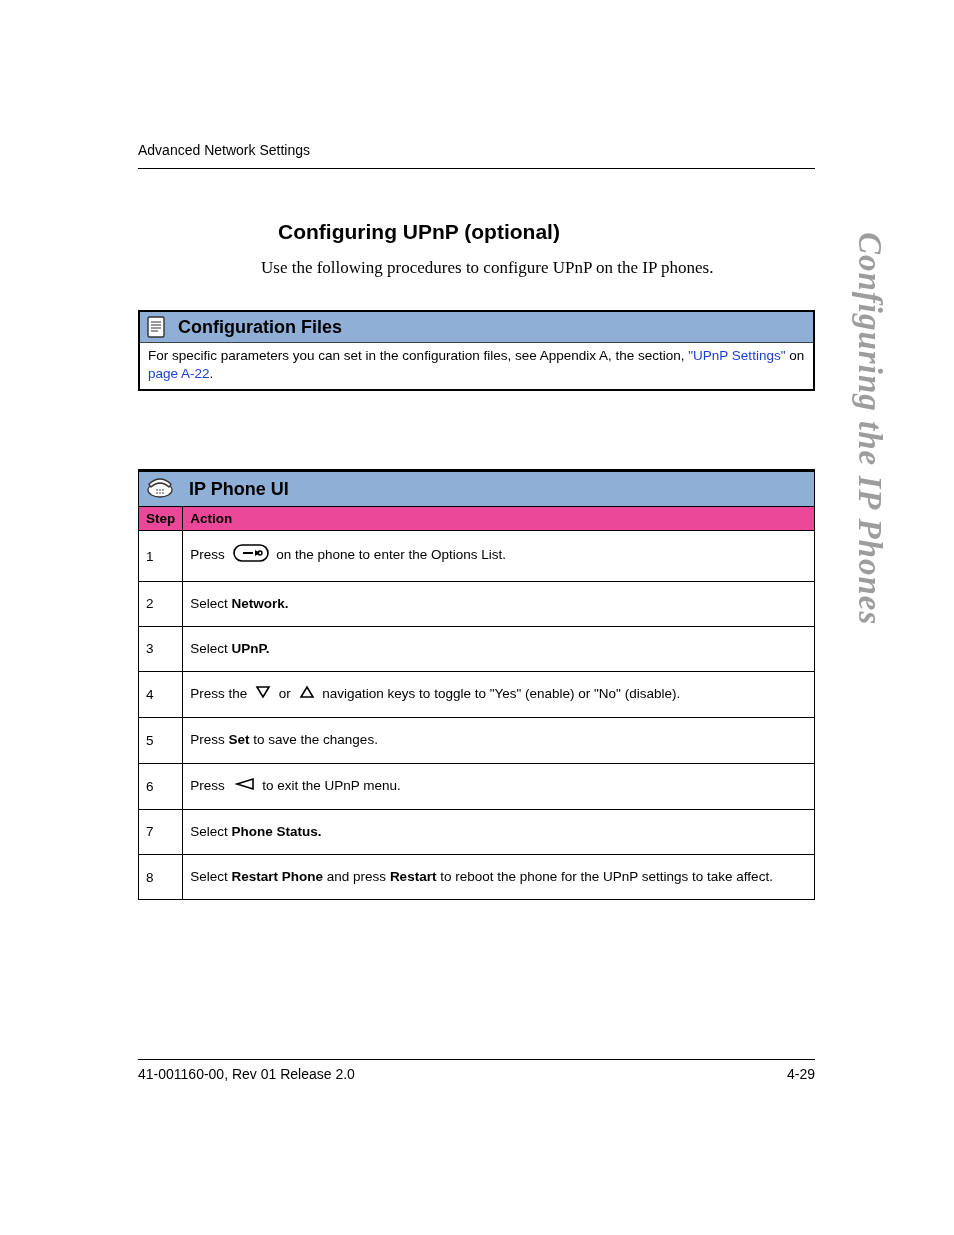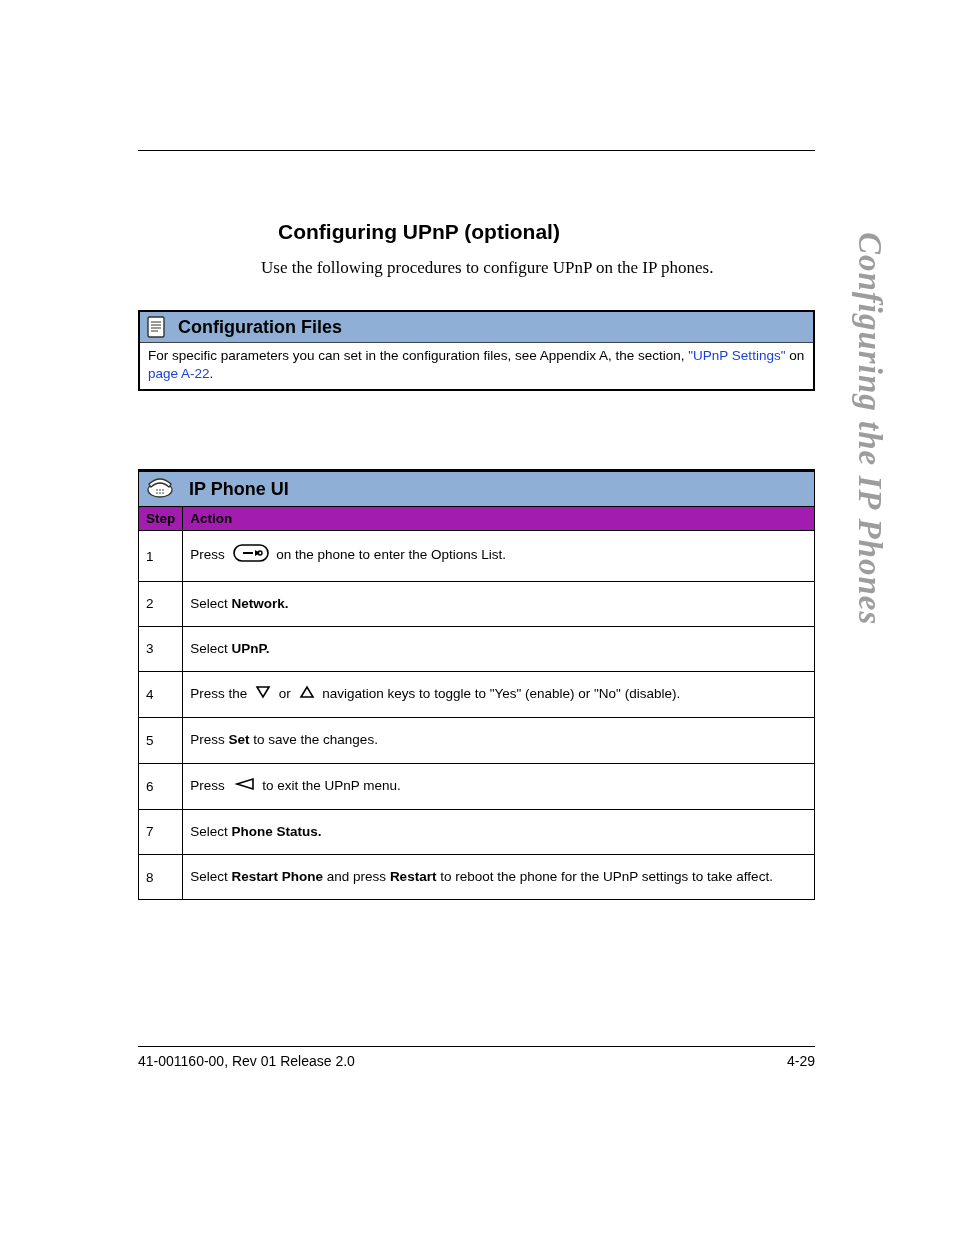--- a/index.html
+++ b/index.html
@@ -93,21 +93,21 @@
   .ui-header-cell {
     display: flex;
     align-items: center;
     gap: 14px;
   }
   .ui-title {
     font-weight: bold;
     font-size: 18px;
   }
   .col-head-row td {
-    background: #a21caf;
+    background: #ec4899;
     font-weight: bold;
     font-size: 13.5px;
     padding: 4px 7px;
   }
   .ui-table td.step-cell {
     width: 42px;
     font-size: 13.5px;
     padding: 4px 7px;
   }
   .ui-table td.action-cell {
@@ -126,41 +126,42 @@
     font-style: italic;
     font-weight: bold;
     font-size: 33px;
     color: #9d9d9d;
     writing-mode: vertical-rl;
     letter-spacing: 1px;
   }
   
   .footer {
     position: absolute;
-    bottom: 166px;
+    bottom: 153px;
     left: 138px;
     right: 139px;
   }
   .footer-rule {
     border: none;
     border-top: 1.5px solid #000;
     margin: 0 0 6px 0;
   }
   .footer-row {
     display: flex;
     justify-content: space-between;
     font-size: 14px;
   }
 </style>
 </head>
 <body>
 
 <div class="page">
 
   <div class="header-block">
+    <div class="header-line2">Advanced Network Settings</div>
     <hr class="header-rule">
   </div>
 
   <div class="content">
 
     <div class="section-title">Configuring UPnP (optional)</div>
     <div class="intro-text">Use the following procedures to configure UPnP on the IP phones.</div>
 
     <div class="config-box">
       <div class="config-header">

